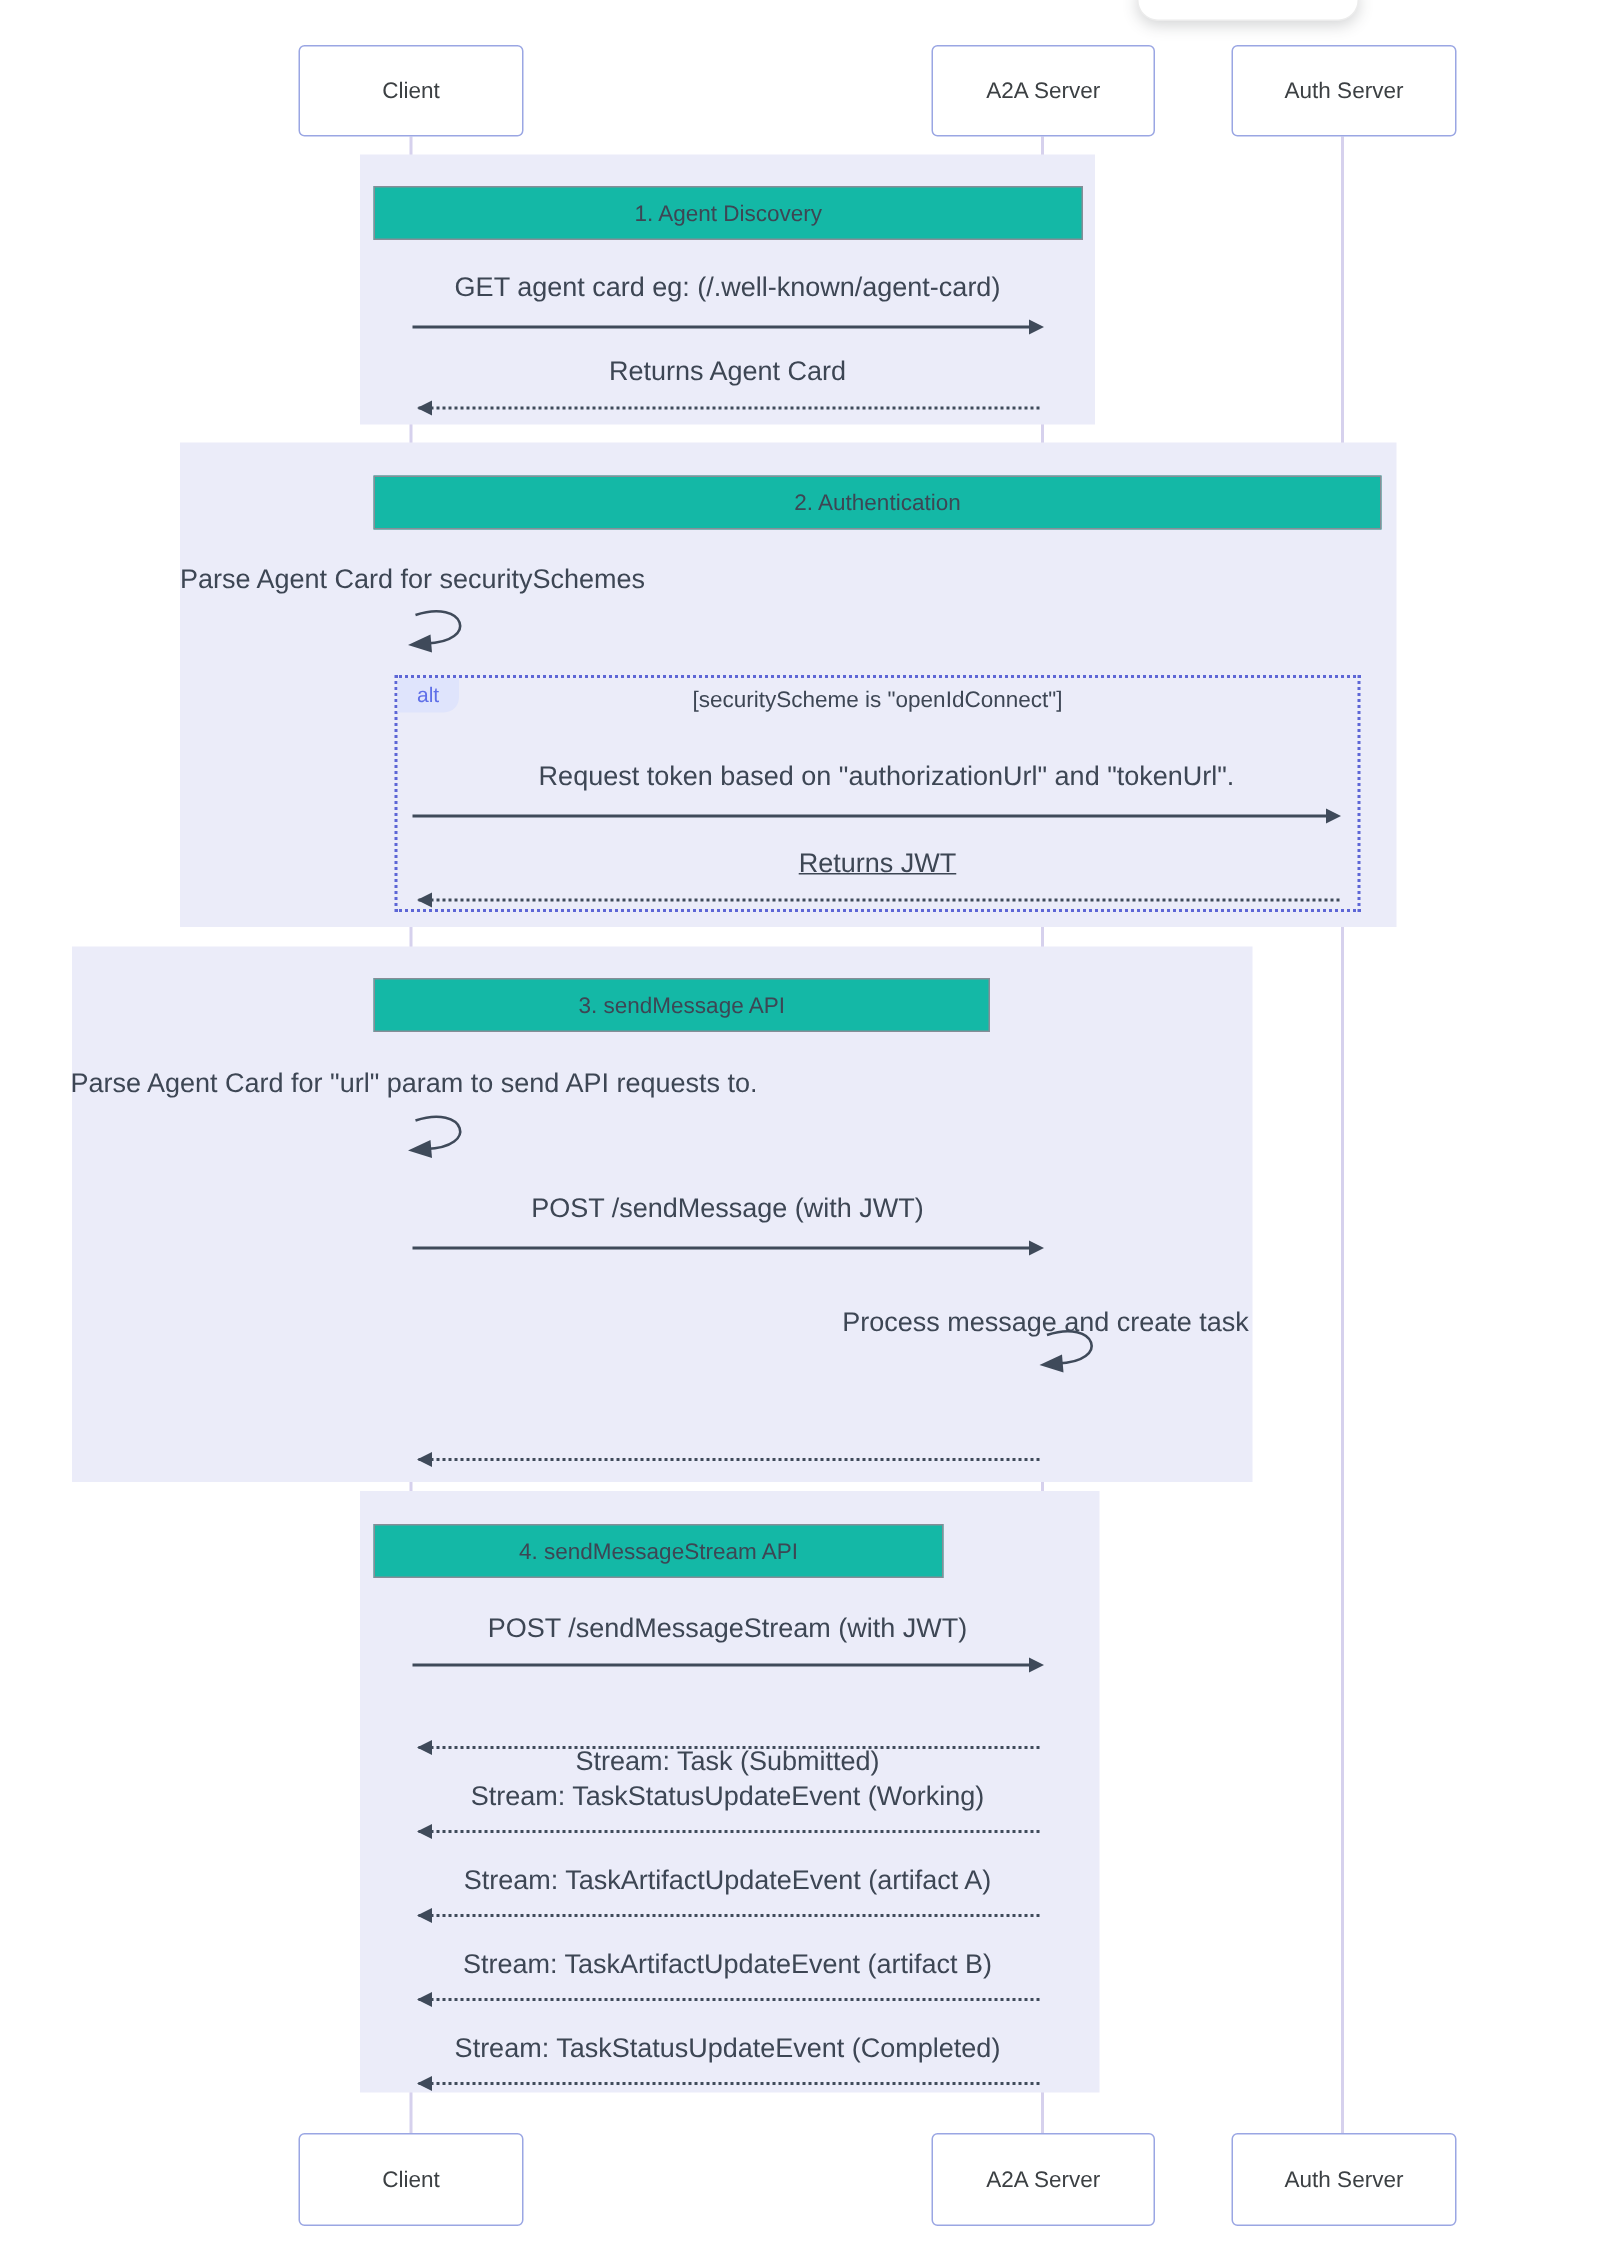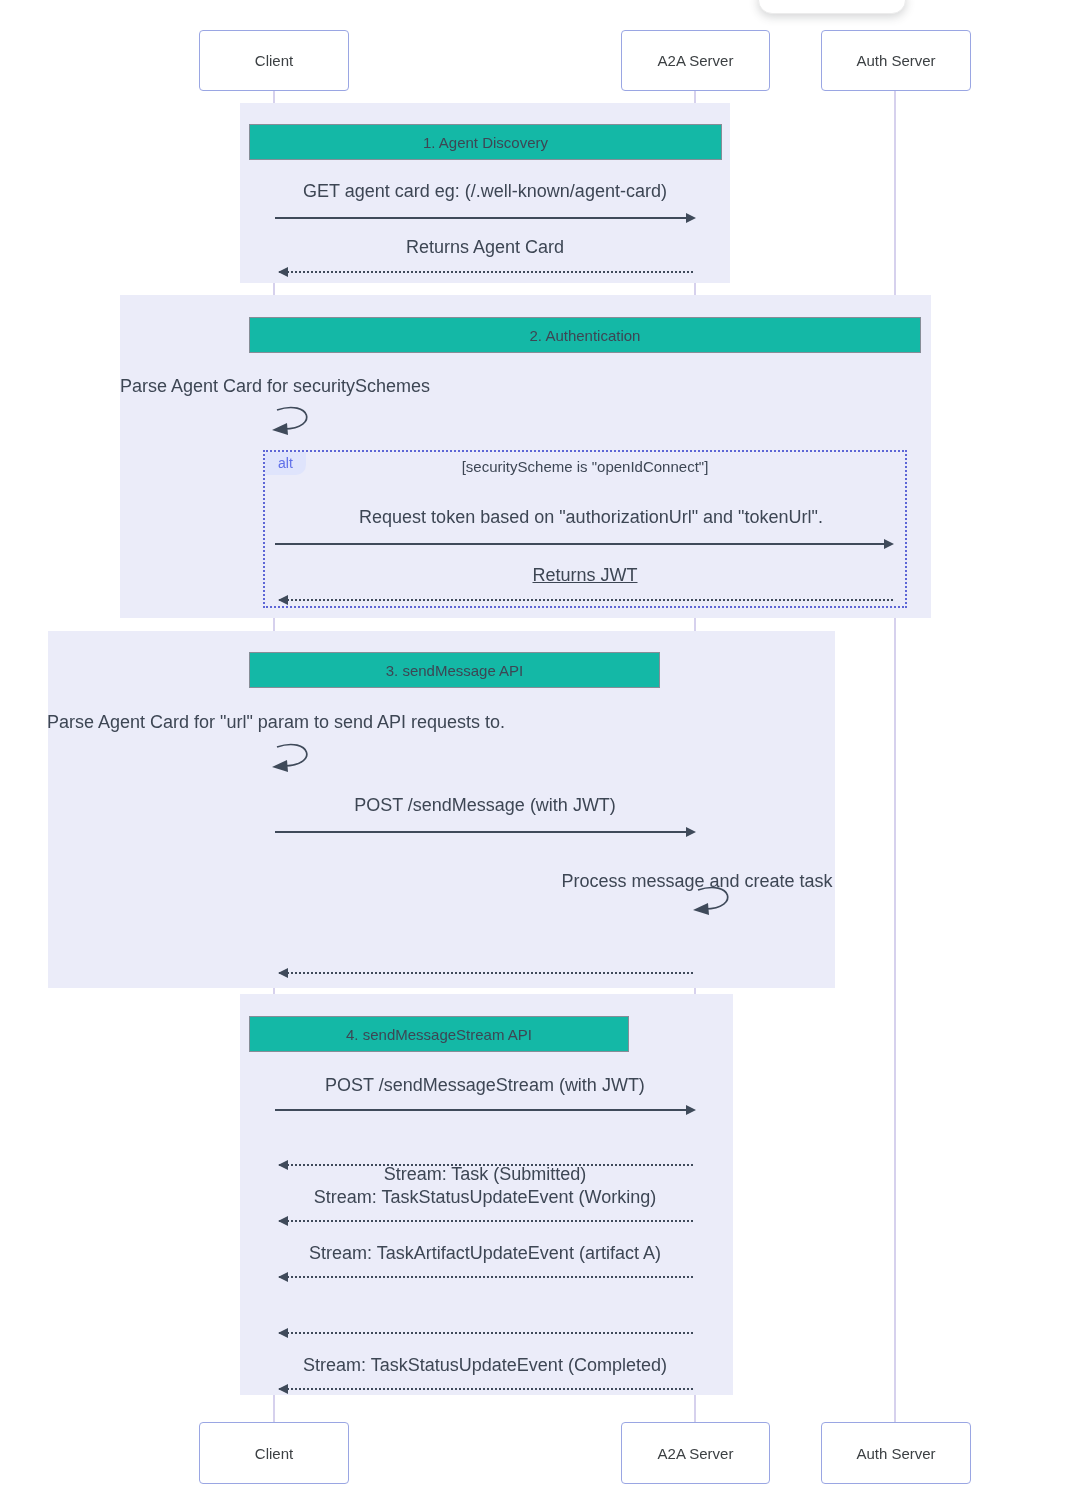--- a/index.html
+++ b/index.html
@@ -144,20 +144,21 @@
   <div class="msg-label" style="left:275px;top:1187px;width:420px;">Stream: TaskStatusUpdateEvent (Working)</div>
   <div class="arrow dashed left" style="left:279px;top:1220px;width:416px;">
     <span class="shaft"></span>
       <span class="head"></span>
   </div>
   <div class="msg-label" style="left:275px;top:1243px;width:420px;">Stream: TaskArtifactUpdateEvent (artifact A)</div>
   <div class="arrow dashed left" style="left:279px;top:1276px;width:416px;">
     <span class="shaft"></span>
       <span class="head"></span>
   </div>
+  <div class="msg-label" style="left:275px;top:1299px;width:420px;">Stream: TaskArtifactUpdateEvent (artifact B)</div>
   <div class="arrow dashed left" style="left:279px;top:1332px;width:416px;">
     <span class="shaft"></span>
       <span class="head"></span>
   </div>
   <div class="msg-label" style="left:275px;top:1355px;width:420px;">Stream: TaskStatusUpdateEvent (Completed)</div>
   <div class="arrow dashed left" style="left:279px;top:1388px;width:416px;">
     <span class="shaft"></span>
       <span class="head"></span>
   </div>
 

